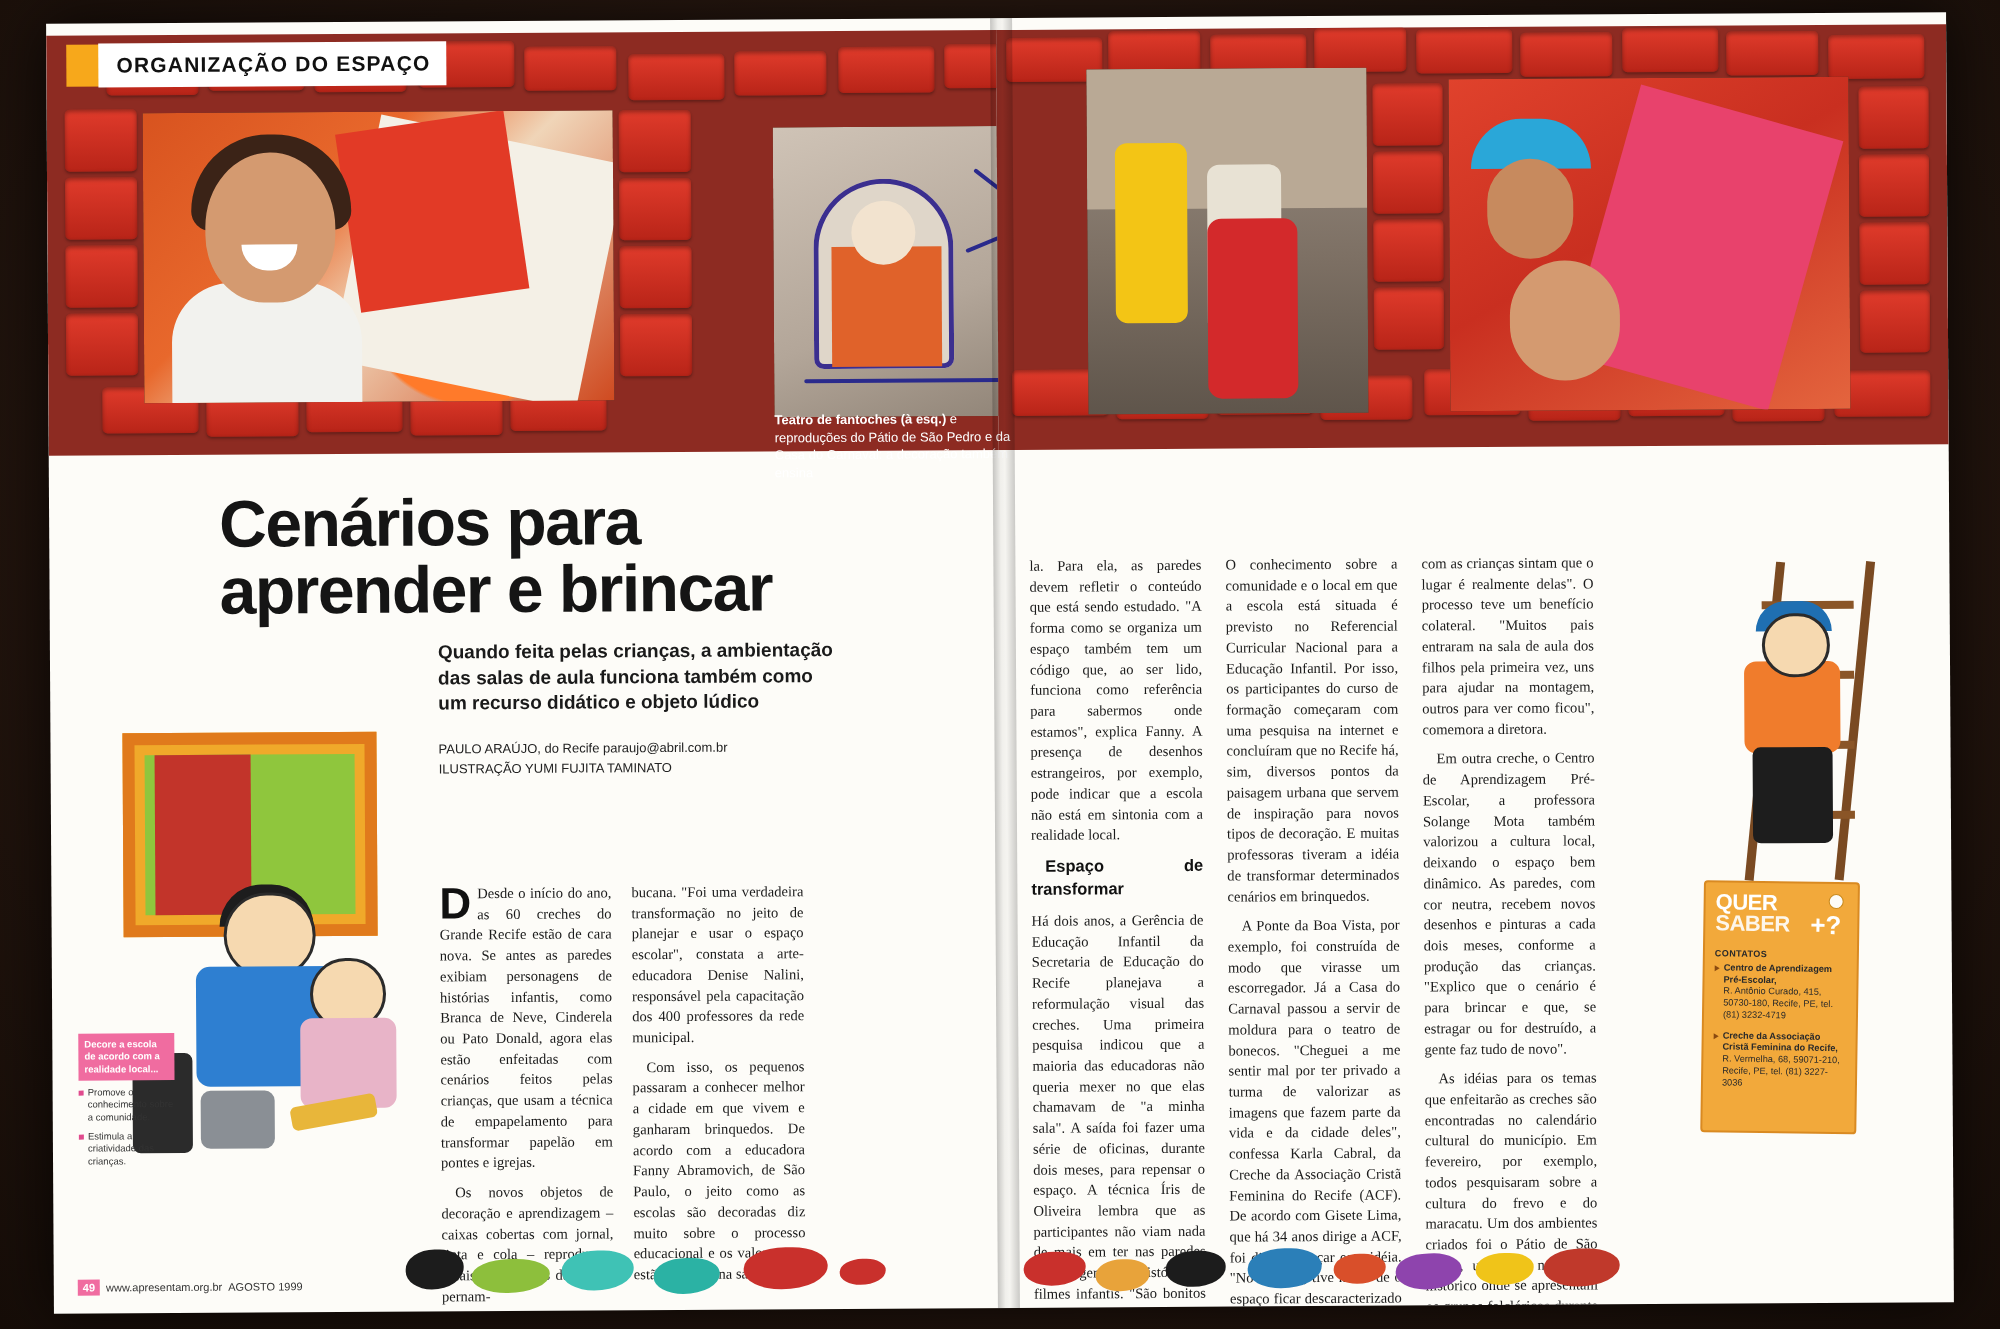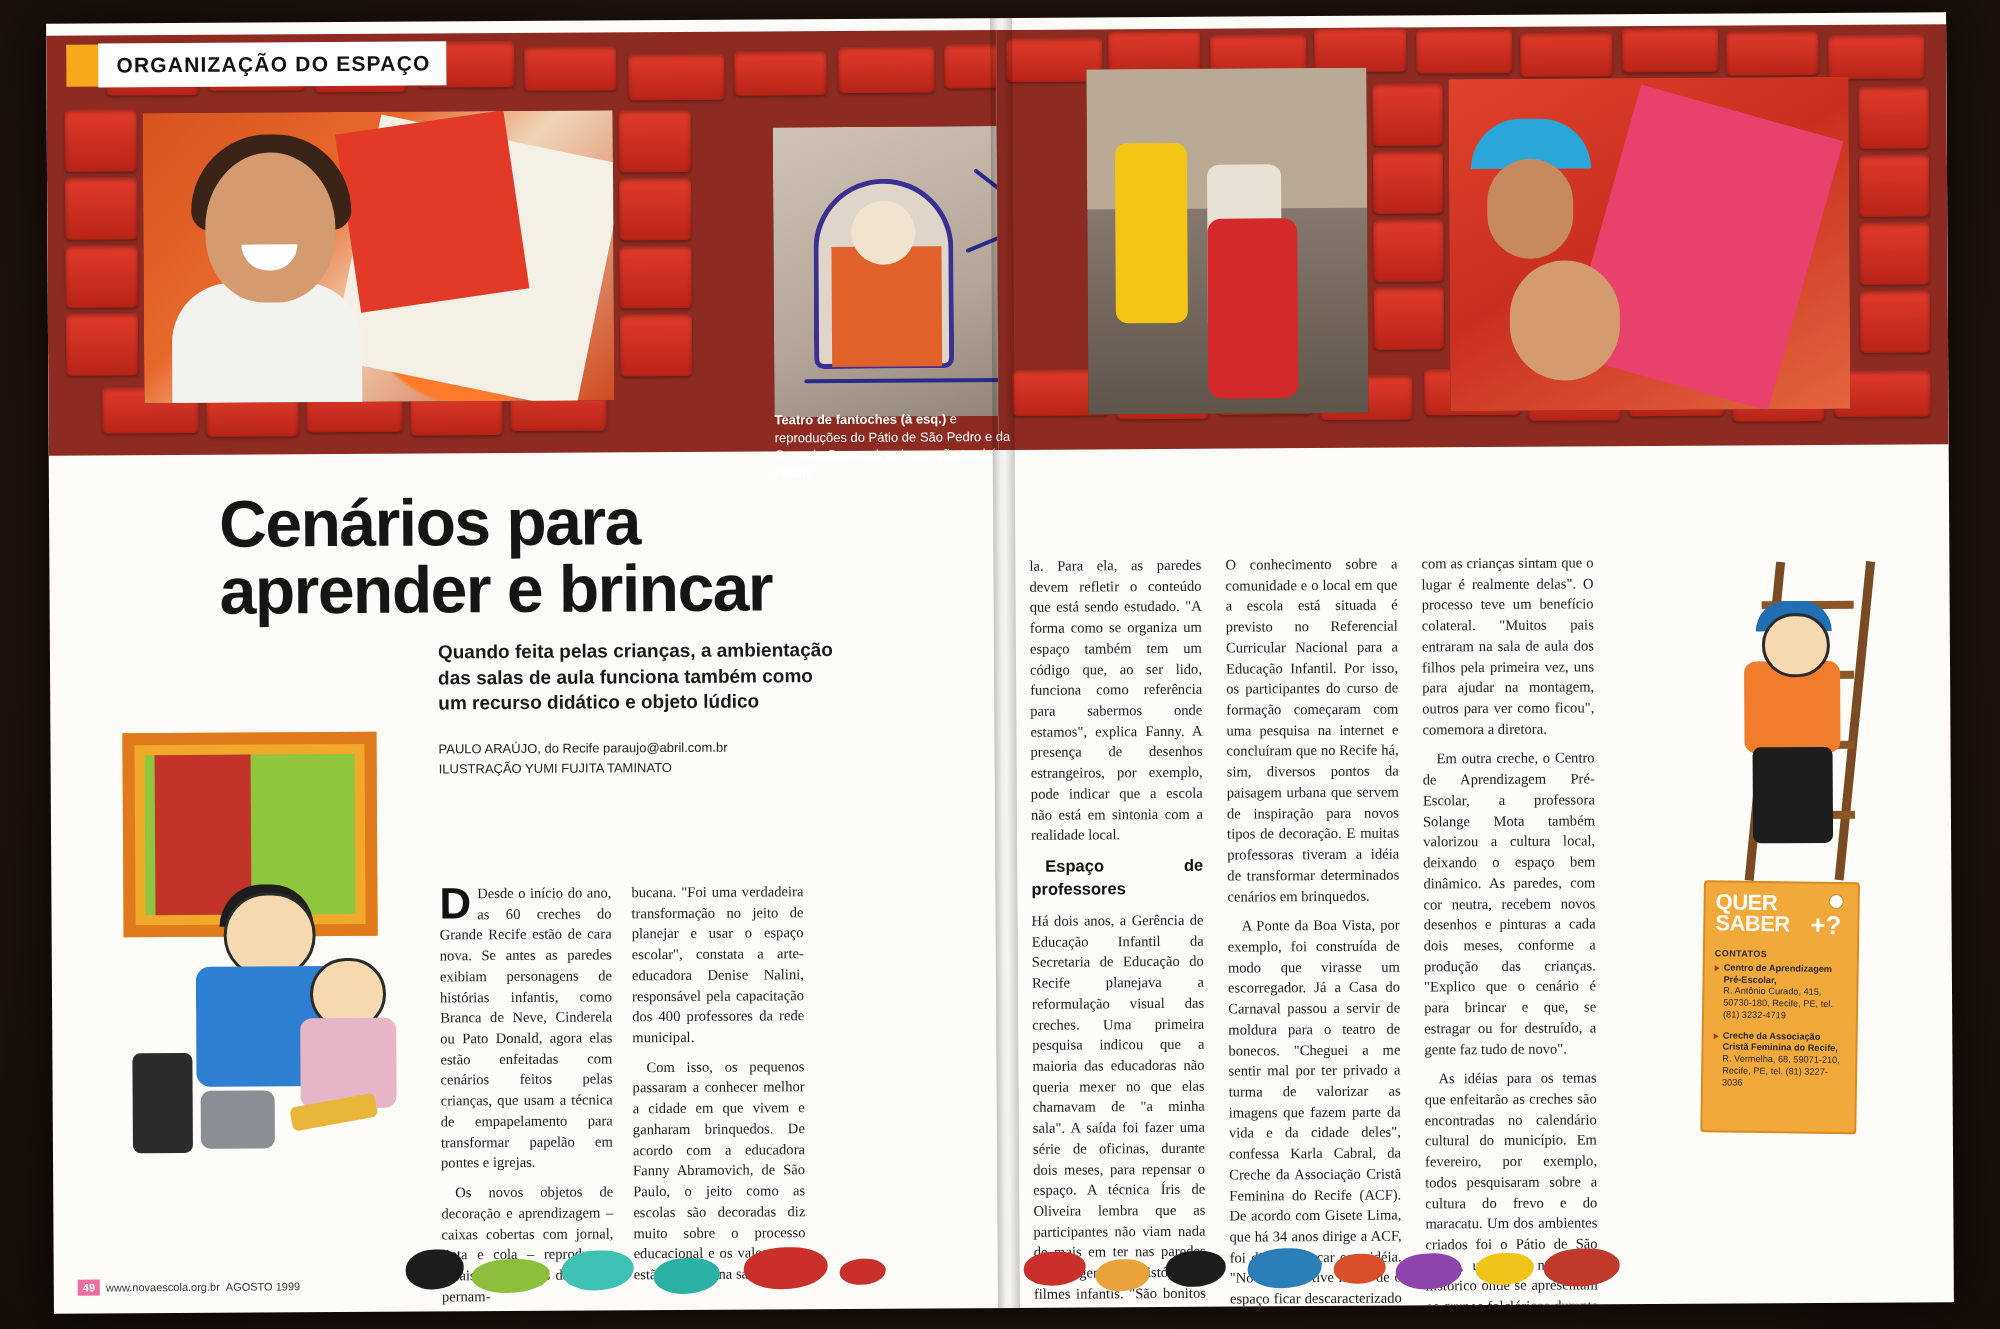--- a/index.html
+++ b/index.html
@@ -267,20 +267,27 @@
       <div class="il-boy-hair"></div>
       <div class="il-boy-head"></div>
       <div class="il-boy-body"></div>
       <div class="il-girl-head"></div>
       <div class="il-girl-body"></div>
       <div class="il-tube"></div>
       <div class="il-pot"></div>
       <div class="il-brush"></div>
     </div>
 
+    <div class="pinkbox">
+      <span class="ttl">Decore a escola de acordo com a realidade local...</span>
+      <ul style="margin:0;padding:0;">
+        <li>Promove o conhecimento sobre a comunidade.</li>
+        <li>Estimula a criatividade das crianças.</li>
+      </ul>
+    </div>
 
     <div class="col c1">
       <p class="first"><span class="dropcap">D</span><span>Desde o início do ano, as 60 creches do Grande Recife estão de cara nova. Se antes as paredes exibiam personagens de histórias infantis, como Branca de Neve, Cinderela ou Pato Donald, agora elas estão enfeitadas com cenários feitos pelas crianças, que usam a técnica de empapelamento para transformar papelão em pontes e igrejas.</span></p>
       <p>Os novos objetos de decoração e aprendizagem – caixas cobertas com jornal, tinta e cola – reproduzem locais importantes da capital pernam-</p>
     </div>
     <div class="col c2">
       <p class="first">bucana. "Foi uma verdadeira transformação no jeito de planejar e usar o espaço escolar", constata a arte-educadora Denise Nalini, responsável pela capacitação dos 400 professores da rede municipal.</p>
       <p>Com isso, os pequenos passaram a conhecer melhor a cidade em que vivem e ganharam brinquedos. De acordo com a educadora Fanny Abramovich, de São Paulo, o jeito como as escolas são decoradas diz muito sobre o processo educacional e os valores que estão em jogo na sala de au-</p>
     </div>
 
@@ -288,21 +295,21 @@
       <div class="splat" style="left:352px;bottom:6px;width:58px;height:40px;background:#1c1c1c;"></div>
       <div class="splat" style="left:418px;bottom:2px;width:78px;height:34px;background:#8dbf3c;"></div>
       <div class="splat" style="left:508px;bottom:4px;width:72px;height:40px;background:#3fc2b5;"></div>
       <div class="splat" style="left:600px;bottom:0;width:66px;height:36px;background:#2bb2a4;"></div>
       <div class="splat" style="left:690px;bottom:4px;width:84px;height:42px;background:#c9302c;"></div>
       <div class="splat" style="left:786px;bottom:8px;width:46px;height:26px;background:#c9302c;"></div>
     </div>
 
     <div class="footer">
       <span class="folio">49</span>
-      <span>www.novaescola.org.br</span>
+      <span>www.apresentam.org.br</span>
       <span>AGOSTO 1999</span>
     </div>
   </div>
 
   <div class="page page-right">
     <div class="photoband">
 
       <div class="brick" style="left:10px;top:8px;width:96px;height:44px;"></div>
       <div class="brick" style="left:112px;top:2px;width:92px;height:44px;"></div>
       <div class="brick" style="left:214px;top:6px;width:96px;height:44px;"></div>
@@ -347,21 +354,21 @@
           <div class="p4-board"></div>
           <div class="p4-hat"></div>
           <div class="p4-face1"></div>
           <div class="p4-face2"></div>
         </div>
       </div>
     </div>
 
     <div class="col" style="left:30px;top:538px;width:172px;">
       <p class="first">la. Para ela, as paredes devem refletir o conteúdo que está sendo estudado. "A forma como se organiza um espaço também tem um código que, ao ser lido, funciona como referência para sabermos onde estamos", explica Fanny. A presença de desenhos estrangeiros, por exemplo, pode indicar que a escola não está em sintonia com a realidade local.</p>
-      <p class="subhead">Espaço de professores</p>
+      <p class="subhead">Espaço de transformar</p>
       <p class="first">Há dois anos, a Gerência de Educação Infantil da Secretaria de Educação do Recife planejava a reformulação visual das creches. Uma primeira pesquisa indicou que a maioria das educadoras não queria mexer no que elas chamavam de "a minha sala". A saída foi fazer uma série de oficinas, durante dois meses, para repensar o espaço. A técnica Íris de Oliveira lembra que as participantes não viam nada de mais em ter nas paredes personagens de histórias e filmes infantis. "São bonitos e as crianças conhecem", alegavam. Foi preciso um programa de capacitação para que elas passassem a considerar a classe como um espaço de reflexão sobre o processo de aprendizagem.</p>
     </div>
     <div class="col" style="left:226px;top:538px;width:172px;">
       <p class="first">O conhecimento sobre a comunidade e o local em que a escola está situada é previsto no Referencial Curricular Nacional para a Educação Infantil. Por isso, os participantes do curso de formação começaram com uma pesquisa na internet e concluíram que no Recife há, sim, diversos pontos da paisagem urbana que servem de inspiração para novos tipos de decoração. E muitas professoras tiveram a idéia de transformar determinados cenários em brinquedos.</p>
       <p>A Ponte da Boa Vista, por exemplo, foi construída de modo que virasse um escorregador. Já a Casa do Carnaval passou a servir de moldura para o teatro de bonecos. "Cheguei a me sentir mal por ter privado a turma de valorizar as imagens que fazem parte da vida e da cidade deles", confessa Karla Cabral, da Creche da Associação Cristã Feminina do Recife (ACF). De acordo com Gisete Lima, que há 34 anos dirige a ACF, foi difícil abraçar essa idéia. "No começo, tive medo de o espaço ficar descaracterizado e virar um grande muralhê", confessa Gisete. Mas ela mudou de idéia: "Produzir os materiais faz</p>
     </div>
     <div class="col" style="left:422px;top:538px;width:172px;">
       <p class="first">com as crianças sintam que o lugar é realmente delas". O processo teve um benefício colateral. "Muitos pais entraram na sala de aula dos filhos pela primeira vez, uns para ajudar na montagem, outros para ver como ficou", comemora a diretora.</p>
       <p>Em outra creche, o Centro de Aprendizagem Pré-Escolar, a professora Solange Mota também valorizou a cultura local, deixando o espaço bem dinâmico. As paredes, com cor neutra, recebem novos desenhos e pinturas a cada dois meses, conforme a produção das crianças. "Explico que o cenário é para brincar e que, se estragar ou for destruído, a gente faz tudo de novo".</p>
       <p><span>As idéias para os temas que enfeitarão as creches são encontradas no calendário cultural do município. Em fevereiro, por exemplo, todos pesquisaram sobre a cultura do frevo e do maracatu. Um dos ambientes criados foi o Pátio de São Pedro, um local no centro histórico onde se apresentam os grupos folclóricos durante o ano. E, para brincar, basta usar a imaginação, improvisar fantasias e mergulhar no cenário.</span></p>

